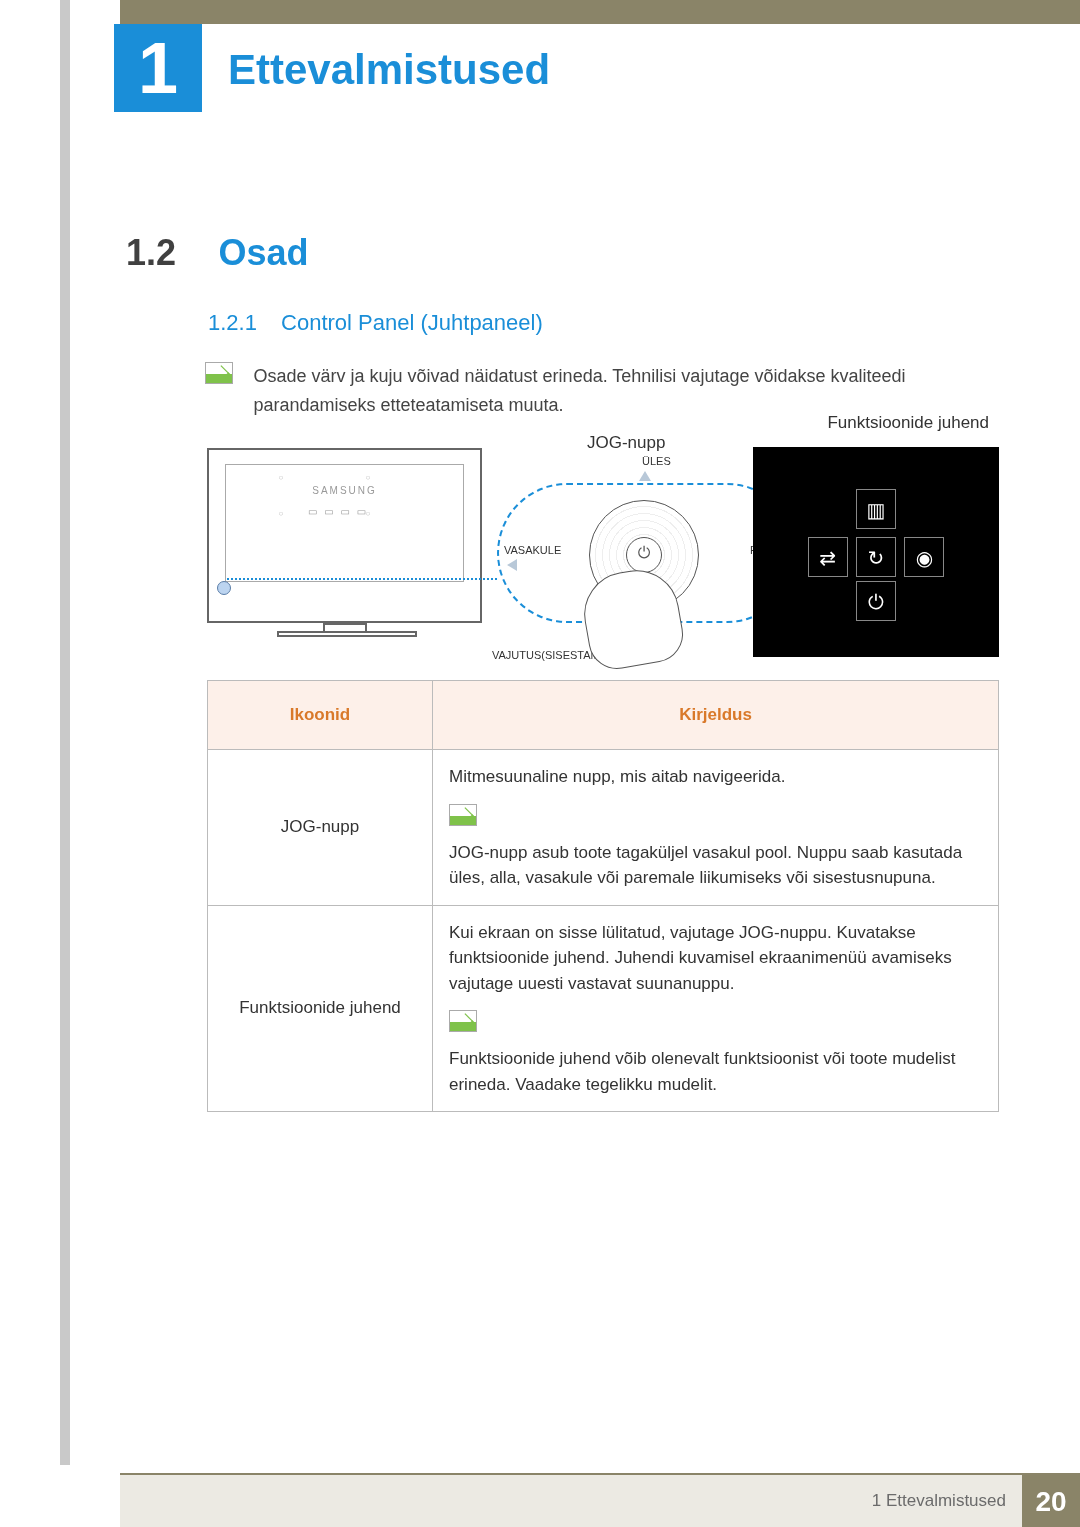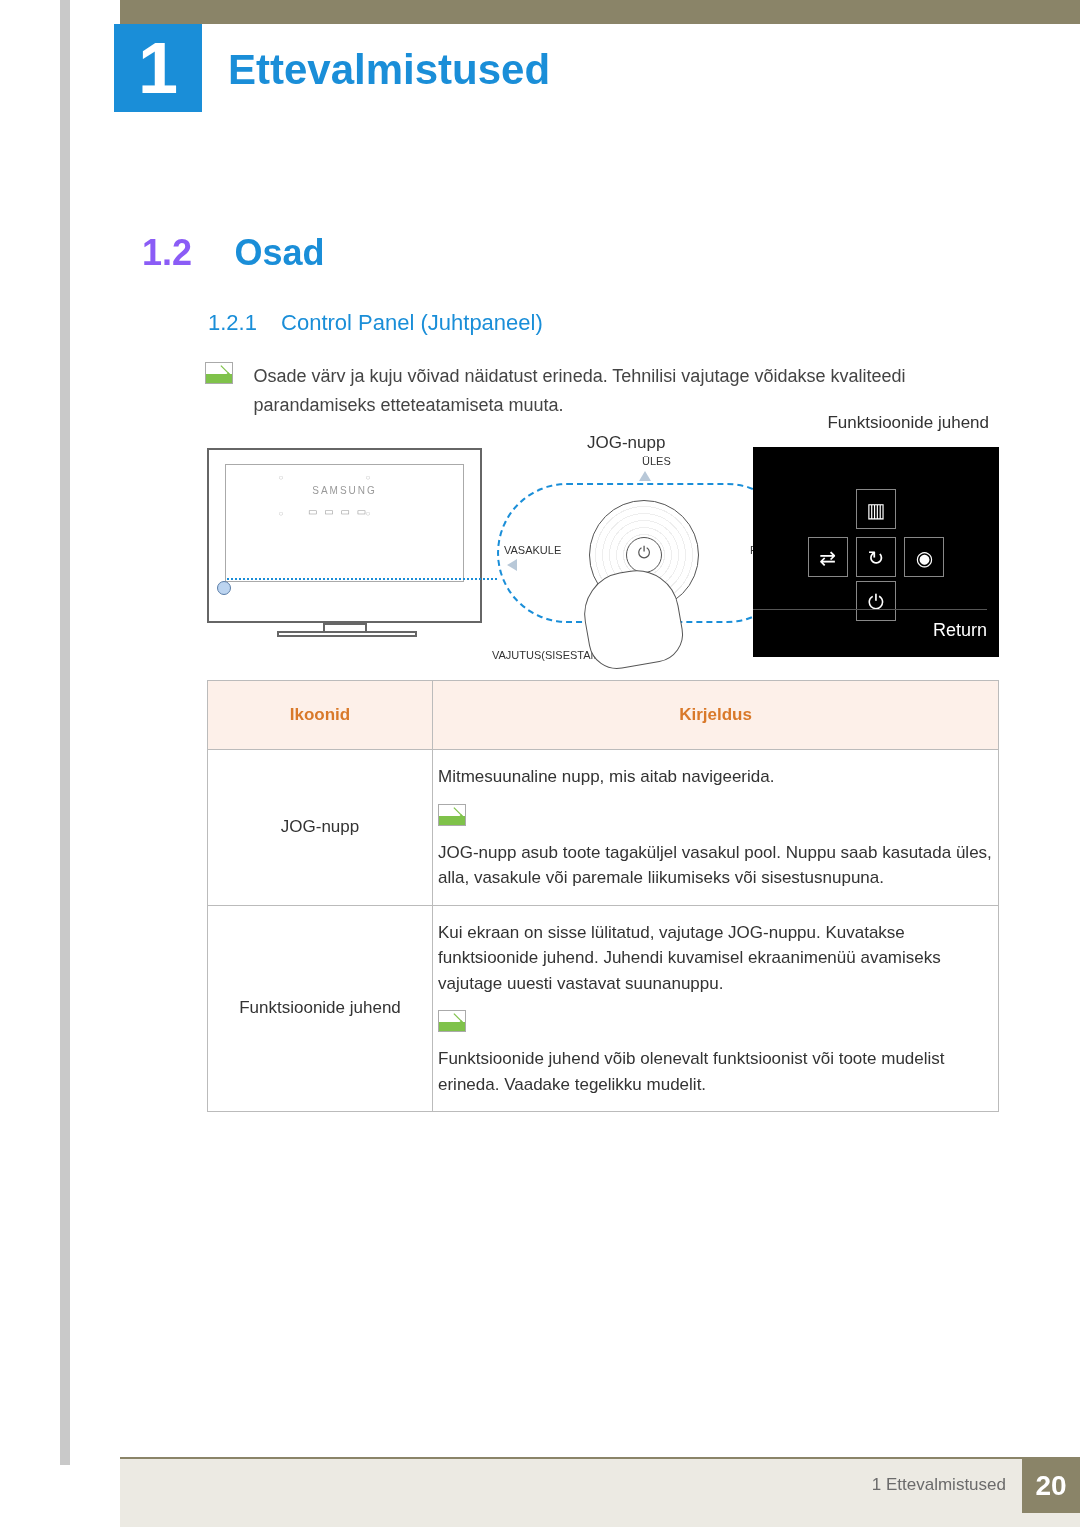--- a/index.html
+++ b/index.html
@@ -49,23 +49,22 @@
     color: #1a8ed8;
   }
   .section-row {
     position: absolute;
     left: 126px;
     top: 232px;
   }
   .section-num {
     font-size: 36px;
     font-weight: bold;
-    color: #8b5cf6;
+    color: #404040;
     display: inline-block;
-    margin-left: 16px;
   }
   .section-title {
     font-size: 36px;
     font-weight: bold;
     color: #1a8ed8;
     display: inline-block;
     margin-left: 38px;
   }
   .subsection-row {
     position: absolute;
@@ -278,21 +277,21 @@
   }
   .main-table {
     position: absolute;
     left: 207px;
     top: 680px;
     width: 792px;
     border-collapse: collapse;
   }
   .main-table th, .main-table td {
     border: 1px solid #bbb;
-    padding: 14px 5px;
+    padding: 14px 16px;
     font-size: 17px;
     vertical-align: middle;
     text-align: left;
   }
   .main-table th {
     background: #fdf0e9;
     color: #d9792a;
     font-weight: bold;
     text-align: center;
     padding: 24px;
@@ -310,21 +309,21 @@
     line-height: 1.5;
   }
   .desc-main {
     line-height: 1.5;
   }
   .footer-bar {
     position: absolute;
     left: 120px;
     bottom: 0;
     right: 0;
-    height: 70px;
+    height: 54px;
     background: #eceae3;
     border-top: 2px solid #8a8468;
     text-decoration: underline;
   }
   .footer-text {
     position: absolute;
     right: 74px;
     top: 16px;
     font-size: 17px;
     color: #6b6b6b;
@@ -410,21 +409,20 @@
       </div>
       <div>
         <span class="func-icon-cell">⇄</span>
         <span class="func-icon-cell">↻</span>
         <span class="func-icon-cell">◉</span>
       </div>
       <div>
         <span class="func-icon-cell">⏻</span>
       </div>
     </div>
-    <div class="func-return">Return</div>
   </div>
 </div>
 
 <table class="main-table">
   <thead>
     <tr>
       <th class="col-icons">Ikoonid</th>
       <th>Kirjeldus</th>
     </tr>
   </thead>

